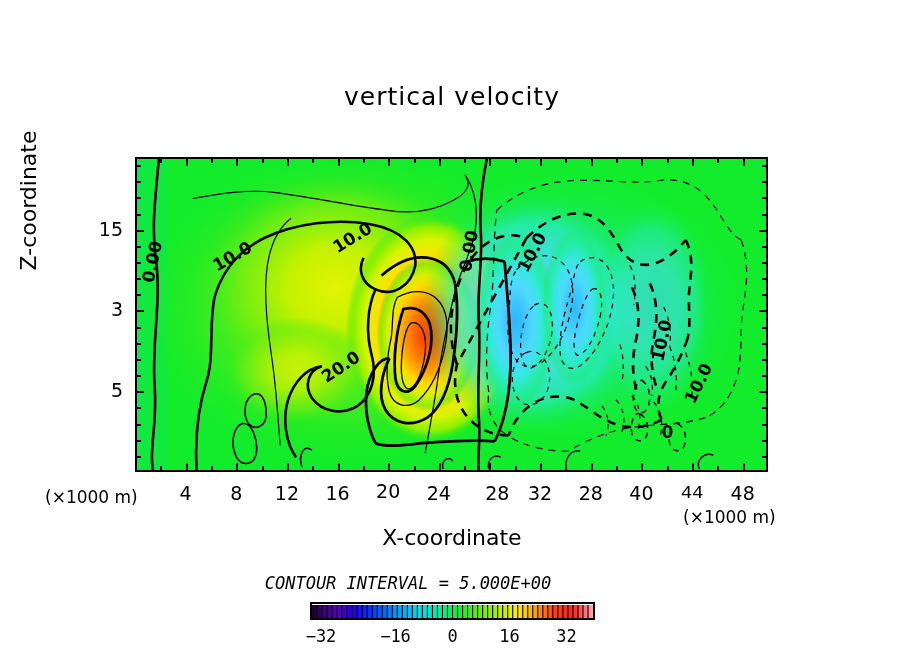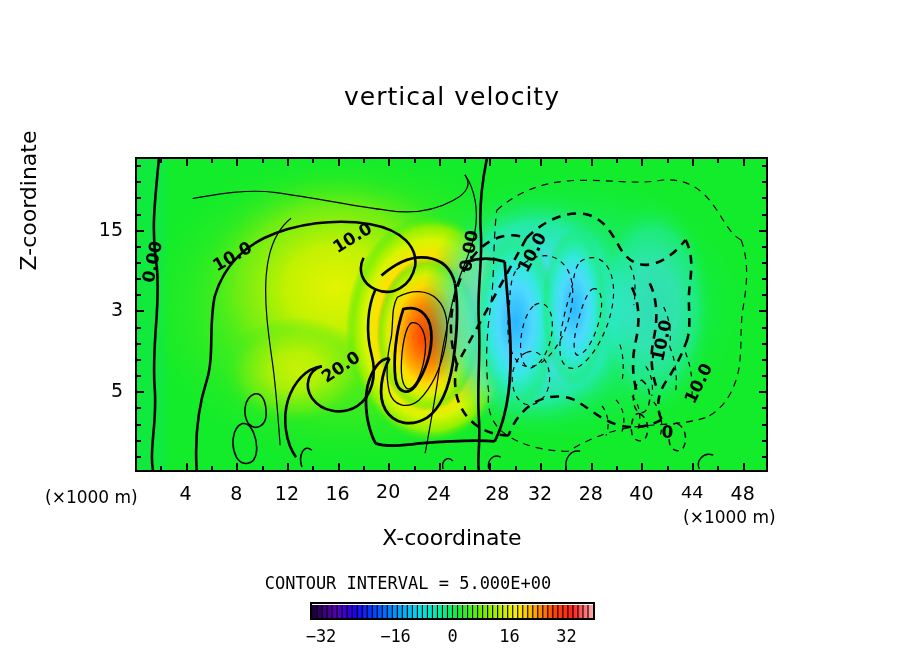--- a/index.html
+++ b/index.html
@@ -17,21 +17,21 @@
           font-size:22px;transform:rotate(-90deg);transform-origin:center center;}
   .xlabel{position:absolute;left:0;top:525px;width:904px;text-align:center;font-size:22px;}
 
   .ytick{position:absolute;font-size:19px;text-align:right;width:40px;}
   .xtick{position:absolute;font-size:19px;text-align:center;width:40px;}
 
   .unit-left{position:absolute;left:45px;top:487px;font-size:17px;}
   .unit-right{position:absolute;left:683px;top:507px;font-size:17px;}
 
   .ci-text{position:absolute;left:0;top:573px;width:816px;text-align:center;
-           font-size:17px;font-family:"DejaVu Sans Mono",monospace;letter-spacing:0px;}
+           font-size:17px;font-family:"DejaVu Sans Mono",monospace;letter-spacing:0px;font-style:italic;}
 
   #cbar{position:absolute;left:310px;top:602px;width:285px;height:18px;
         border:2px solid #000;box-sizing:border-box;overflow:hidden;}
   .cbtick{position:absolute;top:626px;font-size:17px;text-align:center;width:46px;
           font-family:"DejaVu Sans Mono",monospace;}
 
   .tk{position:absolute;background:#000;}
 </style>
 </head>
 <body>

